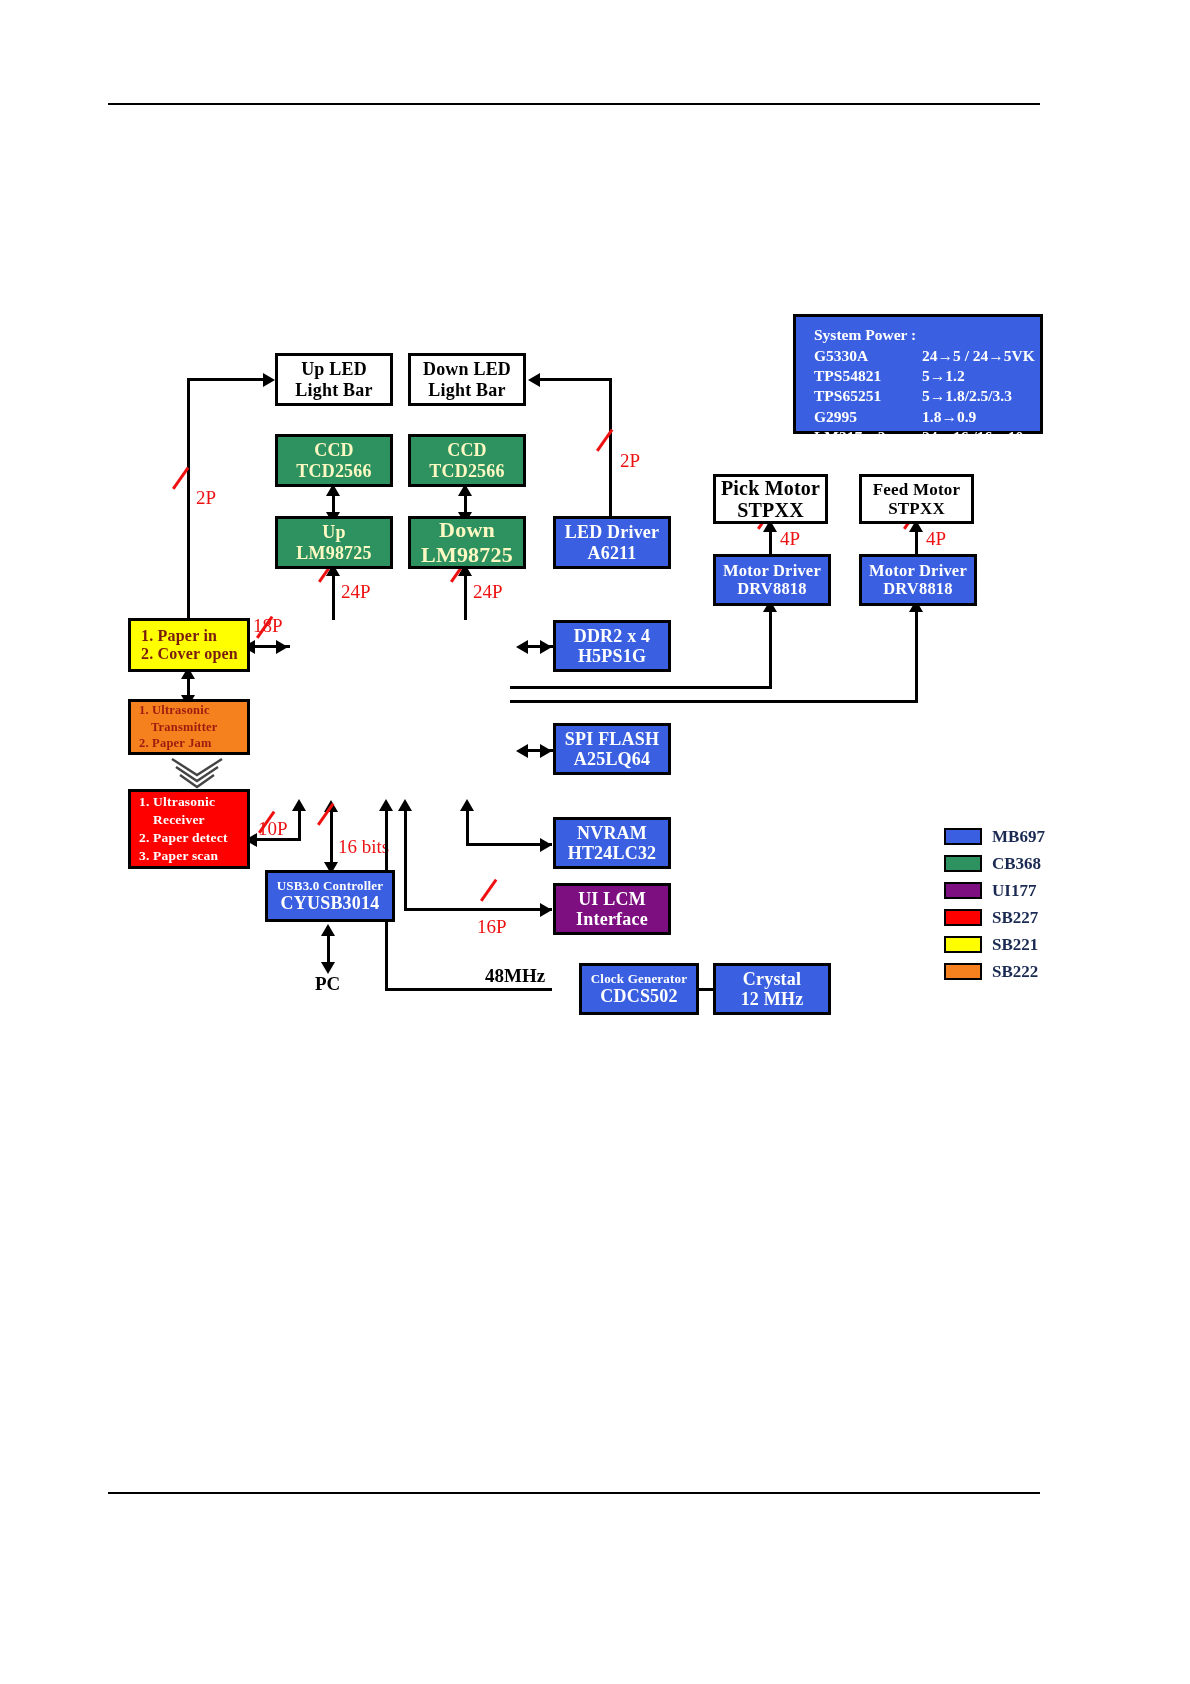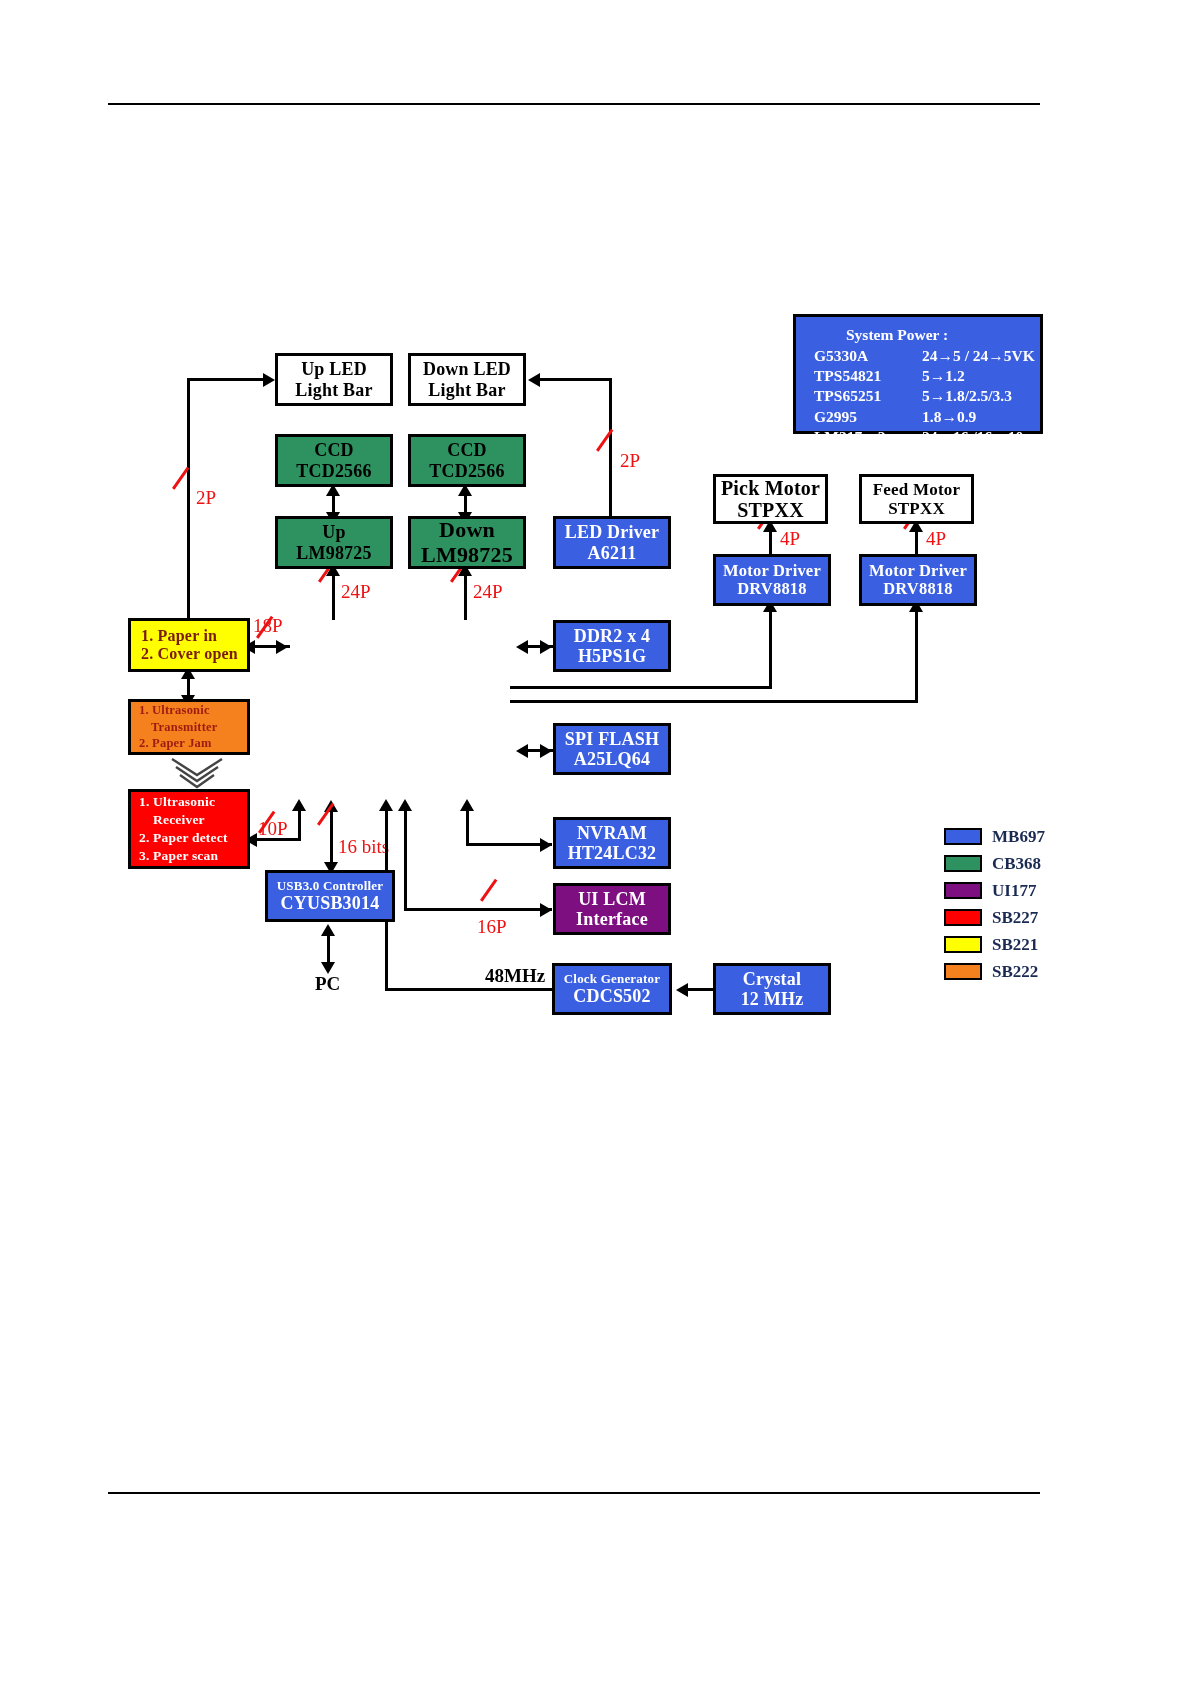--- a/index.html
+++ b/index.html
@@ -33,21 +33,21 @@
     justify-content: center;
     text-align: center;
     font-weight: bold;
     line-height: 1.12;
     letter-spacing: .2px;
   }
   .blk .ln { display: block; white-space: nowrap; }
 
   .c-white  { background: #ffffff; color: #000000; }
   .c-blue   { background: #3a5fe0; color: #ffffff; }
-  .c-green  { background: #2e9260; color: #000000; }
+  .c-green  { background: #2e9260; color: #fef9c3; }
   .c-purple { background: #7d0f81; color: #ffffff; }
   .c-red    { background: #fe0000; color: #ffffff; }
   .c-yellow { background: #ffff00; color: #7a1b10; }
   .c-orange { background: #f4801e; color: #9e1b10; }
 
   
   .wire {
     position: absolute;
     background: #000;
   }
@@ -102,21 +102,21 @@
     border: 3px solid #000;
     color: #ffffff;
     padding: 8px 0 0 18px;
     font-weight: bold;
     font-size: 15.5px;
     line-height: 1.30;
   }
   #power-box .prow { display: flex; white-space: nowrap; }
   #power-box .pname { width: 108px; flex: none; }
   #power-box .pval { }
-  #power-box .ptitle { margin-bottom: 1px; margin-left: 32px; }
+  #power-box .ptitle { margin-bottom: 1px; }
 
   
   #legend { position: absolute; left: 944px; top: 823px; }
   #legend .lrow {
     display: flex; align-items: center;
     height: 27px; margin-bottom: 0px;
   }
   #legend .swatch {
     width: 38px; height: 17px;
     border: 2px solid #000;
@@ -346,21 +346,21 @@
   <div class="blk c-purple" style="left:553px; top:883px; width:118px; height:52px; font-size:18px;">
     <span class="ln">UI LCM</span>
     <span class="ln">Interface</span>
   </div>
 
   <div class="blk c-blue" style="left:265px; top:870px; width:130px; height:52px;">
     <span class="ln" style="font-size:13px;">USB3.0 Controller</span>
     <span class="ln" style="font-size:18px;">CYUSB3014</span>
   </div>
 
-  <div class="blk c-blue" style="left:552px; top:963px; width:120px; height:52px;">
+  <div class="blk c-blue" style="left:579px; top:963px; width:120px; height:52px;">
     <span class="ln" style="font-size:13px;">Clock Generator</span>
     <span class="ln" style="font-size:18px;">CDCS502</span>
   </div>
 
   <div class="blk c-blue" style="left:713px; top:963px; width:118px; height:52px; font-size:18px;">
     <span class="ln">Crystal</span>
     <span class="ln">12 MHz</span>
   </div>
 
   <div class="blk c-yellow" style="left:128px; top:618px; width:122px; height:54px; align-items:flex-start; padding-left:10px; font-size:16px;">

